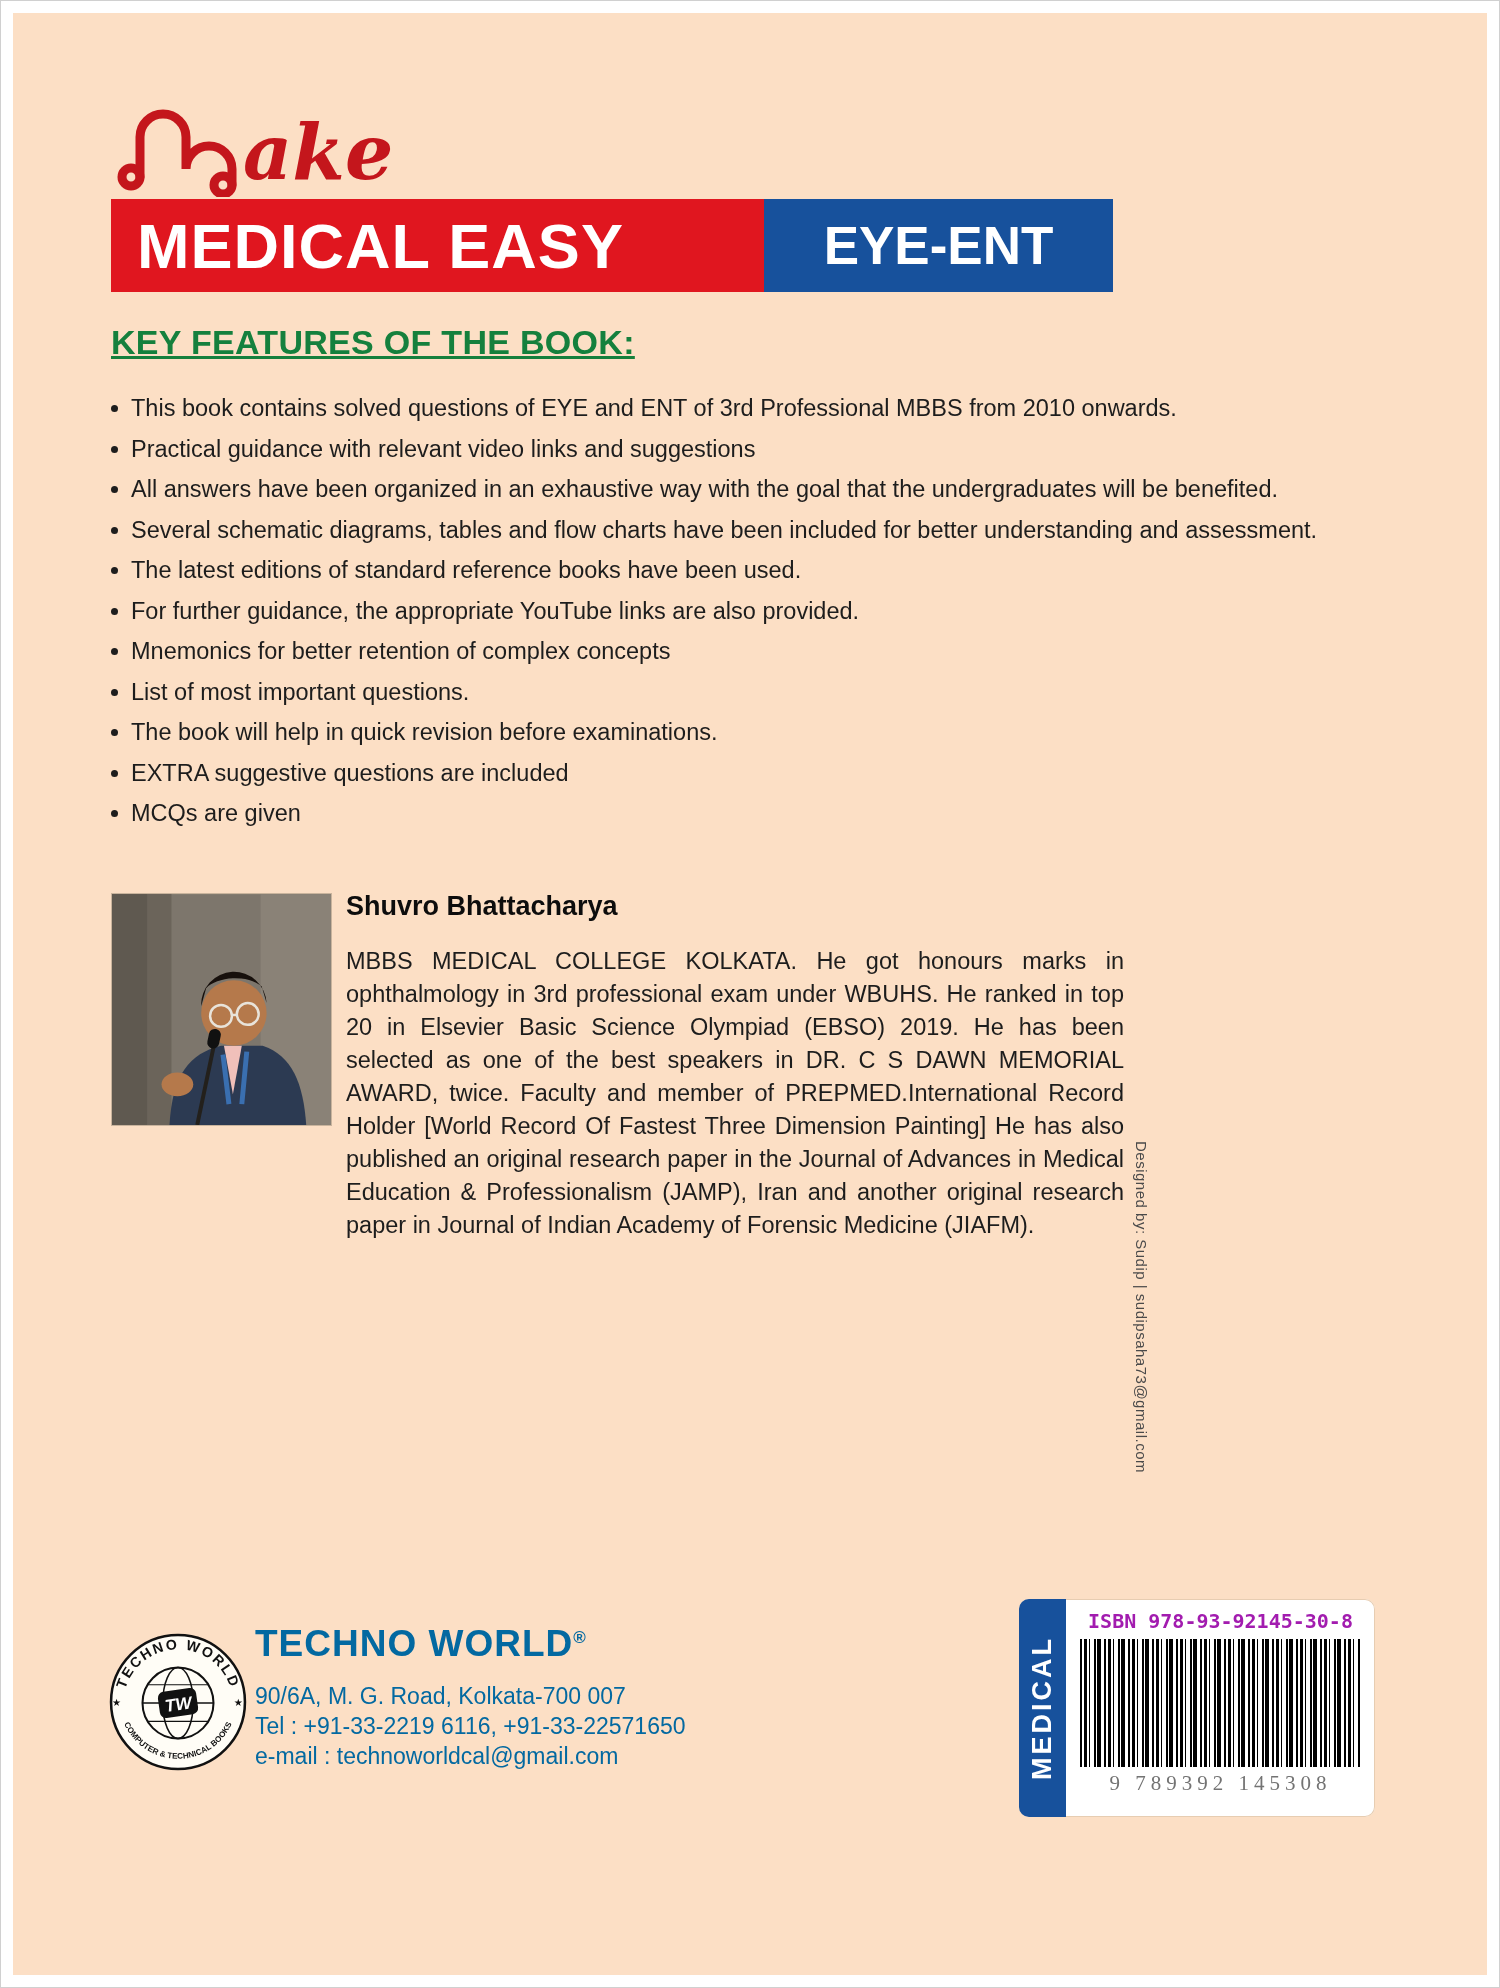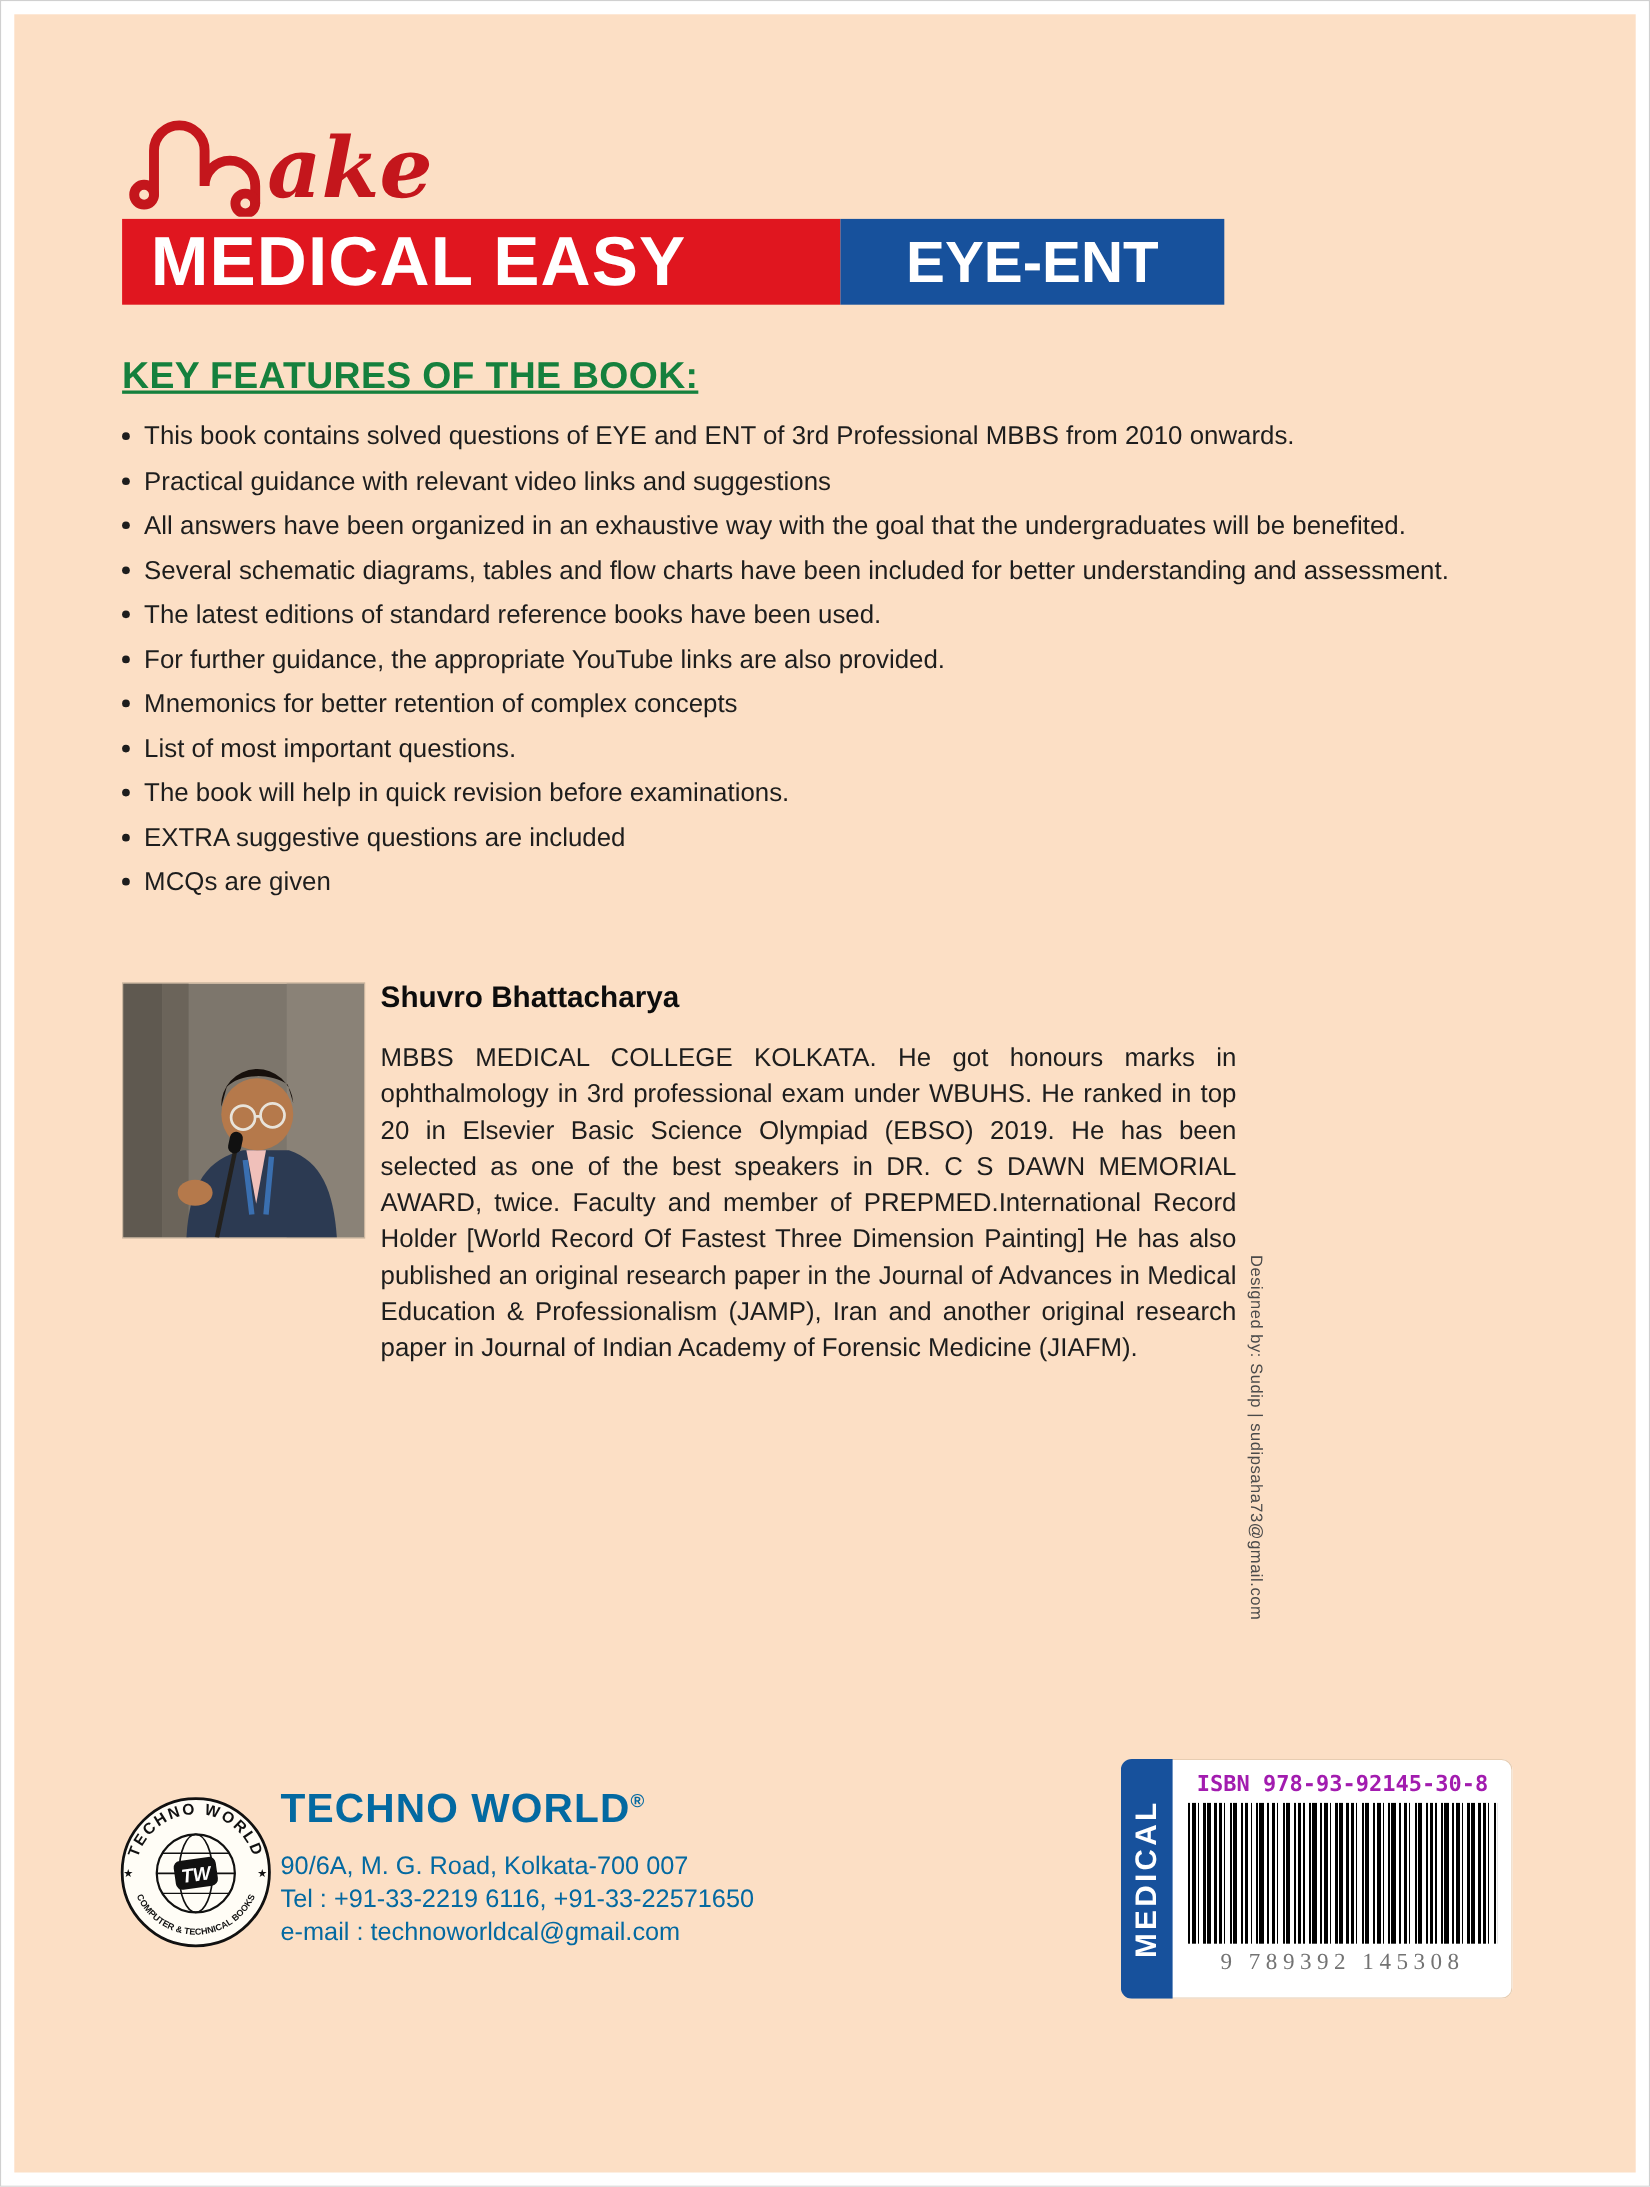--- a/index.html
+++ b/index.html
@@ -6,27 +6,27 @@
   html,body { background:#e9e9e9; }
   body { font-family:"Liberation Sans", sans-serif; }
   .page { position:relative; width:1500px; height:1988px; background:#ffffff; margin:0 auto; border:1px solid #d0d0d0; overflow:hidden;padding-left:28px; }
   .cover { position:absolute; left:12px; top:12px; right:12px; bottom:12px; background:#fcdfc5; overflow:hidden; }
   .abs { position:absolute; }
 
   
   .brand { left:98px; top:72px; width:340px; height:112px; }
   .brand svg { width:100%; height:100%; display:block; }
 
-  .title-row { left:98px; top:186px; height:78px; display:flex; }
+  .title-row { left:98px; top:186px; height:93px; display:flex; }
   .title-red { width:653px; background:#e0161f; color:#fff; display:flex; align-items:center; padding-left:26px; font-size:63px; font-weight:bold; letter-spacing:1px; white-space:nowrap; }
   .title-blue { width:349px; background:#17519c; color:#fff; display:flex; align-items:center; justify-content:center; font-size:53px; font-weight:bold; white-space:nowrap; }
 
   .features-heading { left:98px; top:310px; font-size:34px; font-weight:bold; color:#15803d; letter-spacing:0.3px;text-decoration:underline; }
   .features { left:98px; top:372px; width:1210px; list-style:none; }
-  .features li { display:flex; gap:13px; margin-bottom:17px; font-size:23.5px; color:#1d1d1d; line-height:1.0; }
+  .features li { display:flex; gap:13px; margin-bottom:17px; font-size:23.5px; color:#1d1d1d; line-height:1.0;margin-top:12px; }
   .dot { flex:0 0 auto; width:7px; height:7px; border-radius:50%; background:#1d1d1d; margin-top:8px; }
 
   .author-photo { left:98px; top:880px; width:221px; height:233px; border:1px solid #c9b49d; }
   .author-photo svg { width:100%; height:100%; display:block; }
   .author-name { left:333px; top:878px; font-size:27px; font-weight:bold; color:#0d0d0d; }
   .author-bio { left:333px; top:916px; width:778px; font-size:23.5px; line-height:33px; text-align:justify; color:#1d1d1d;margin-top:16px; }
 
   .designer { left:1120px; top:1128px; height:340px; writing-mode:vertical-rl; font-size:15px; color:#4a4a4a; letter-spacing:0.5px; white-space:nowrap; }
 
   .publisher-logo { left:94px; top:1618px; width:142px; height:142px; }

